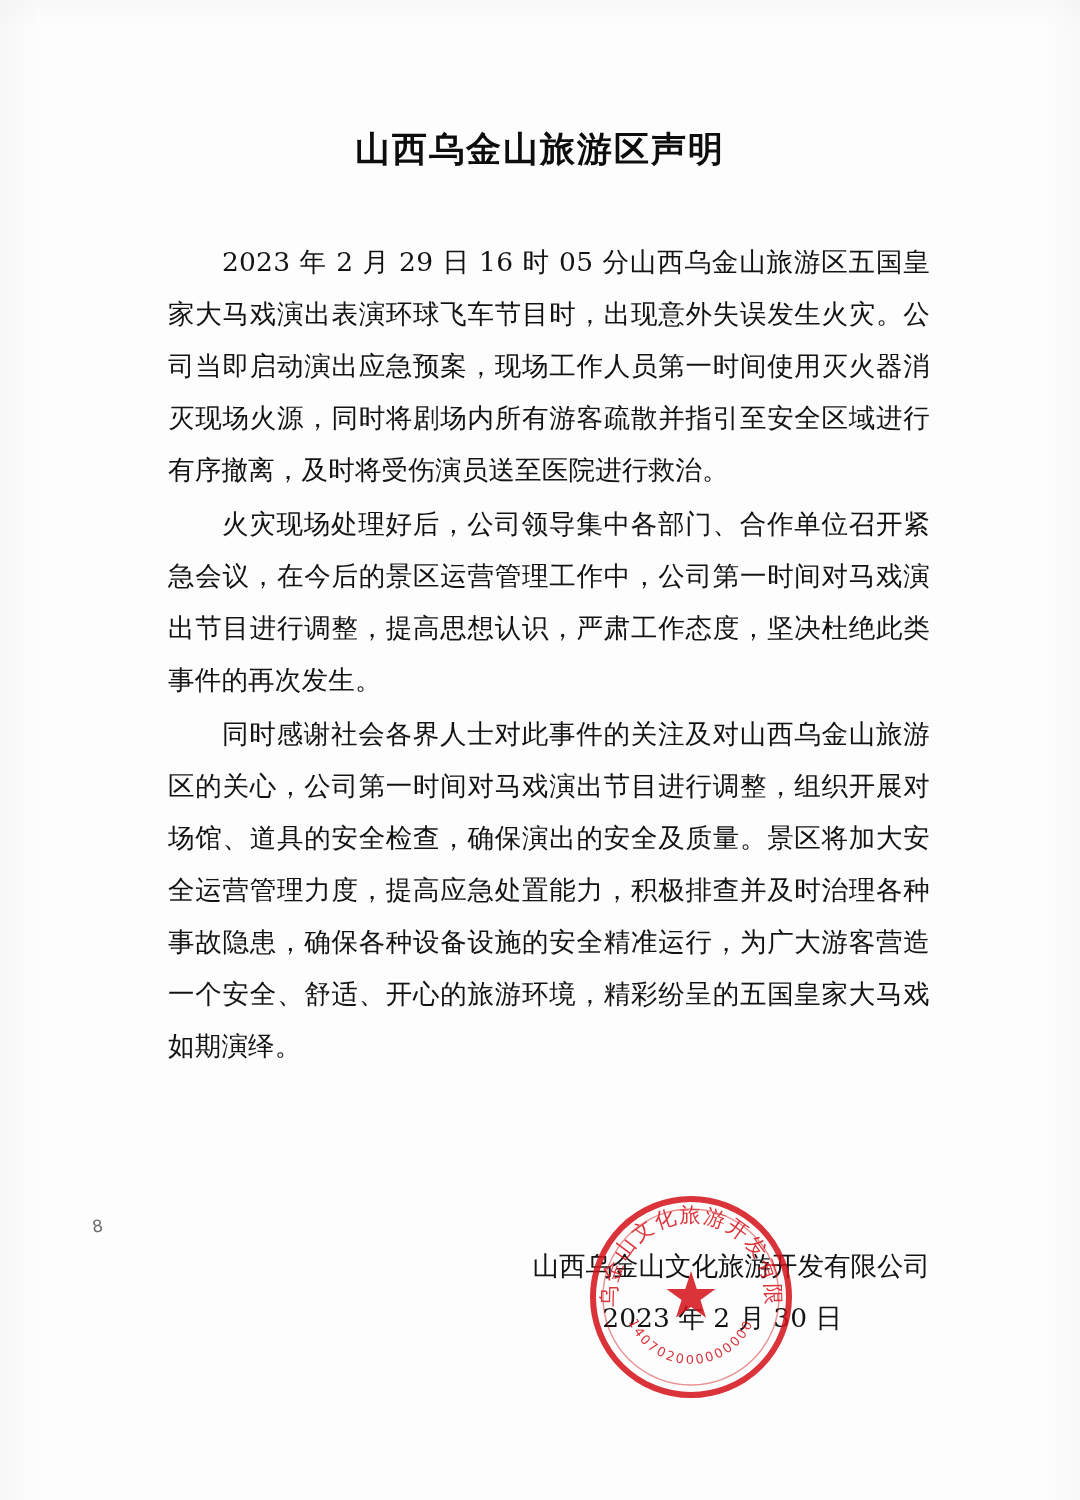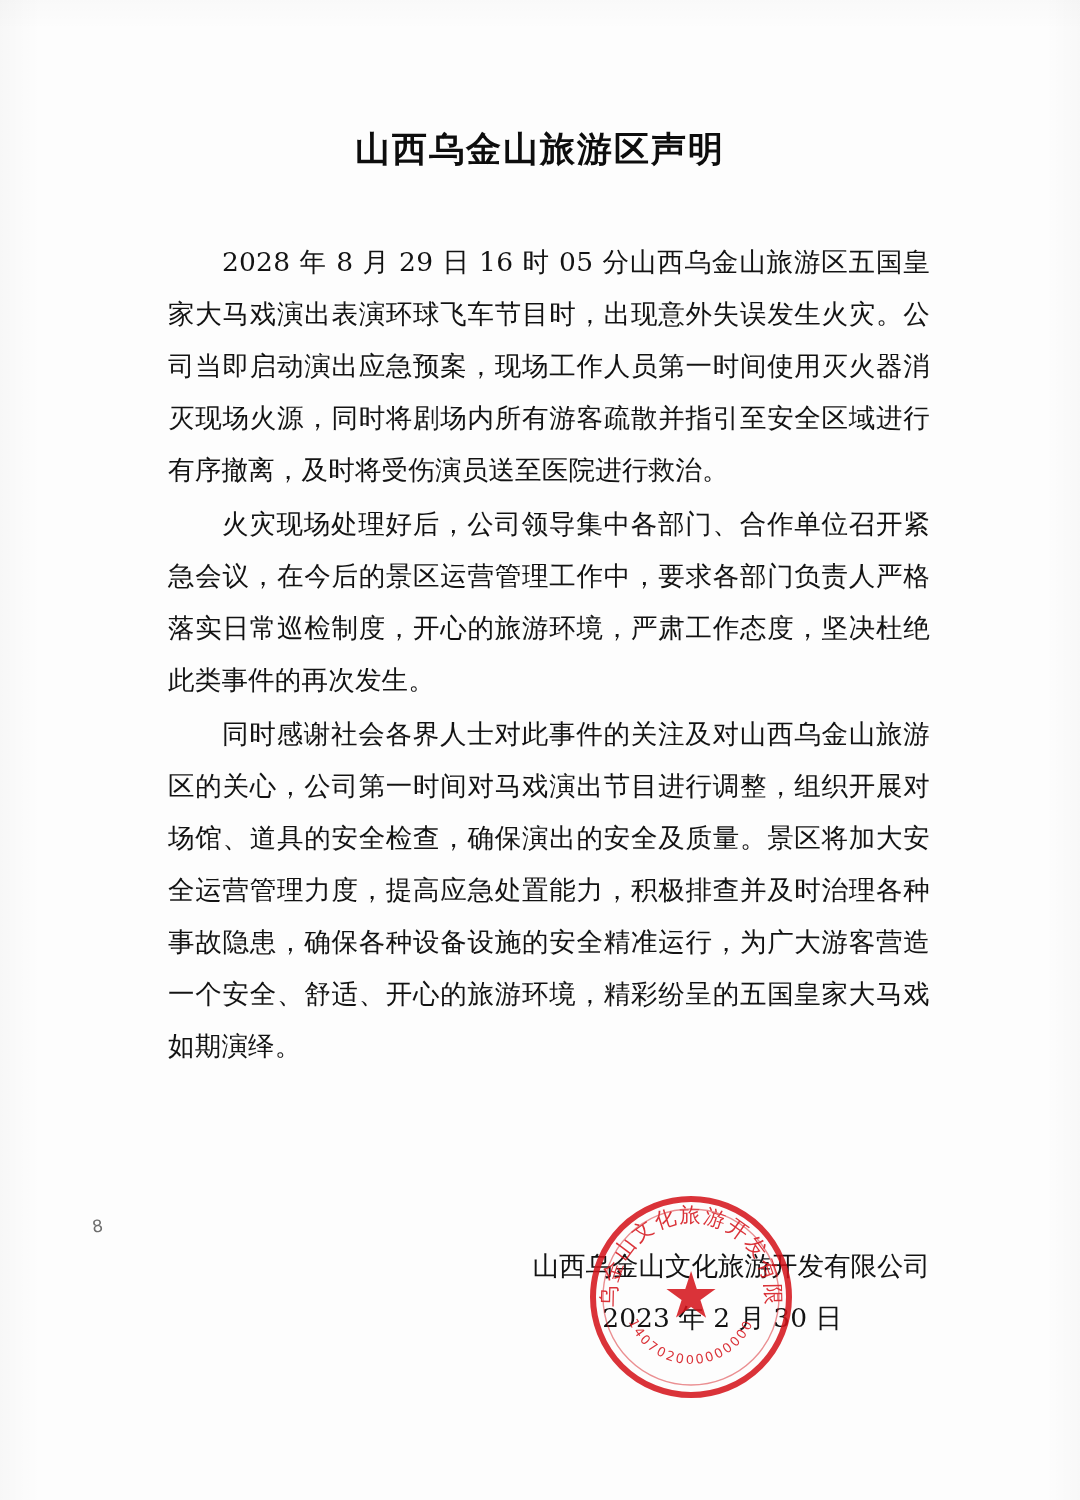--- a/index.html
+++ b/index.html
@@ -112,22 +112,22 @@
   }
 </style>
 </head>
 <body>
 
 <div id="document-page">
 
   <div id="doc-title">山西乌金山旅游区声明</div>
 
   <div id="doc-body">
-    <p class="para">2028 年 8 月 29 日 16 时 05 分山西乌金山旅游区五国皇家大马戏演出表演环球飞车节目时，出现意外失误发生火灾。公司当即启动演出应急预案，现场工作人员第一时间使用灭火器消灭现场火源，同时将剧场内所有游客疏散并指引至安全区域进行有序撤离，及时将受伤演员送至医院进行救治。</p>
-    <p class="para">火灾现场处理好后，公司领导集中各部门、合作单位召开紧急会议，在今后的景区运营管理工作中，要求各部门负责人严格落实日常巡检制度，开心的旅游环境，严肃工作态度，坚决杜绝此类事件的再次发生。</p>
+    <p class="para">2023 年 2 月 29 日 16 时 05 分山西乌金山旅游区五国皇家大马戏演出表演环球飞车节目时，出现意外失误发生火灾。公司当即启动演出应急预案，现场工作人员第一时间使用灭火器消灭现场火源，同时将剧场内所有游客疏散并指引至安全区域进行有序撤离，及时将受伤演员送至医院进行救治。</p>
+    <p class="para">火灾现场处理好后，公司领导集中各部门、合作单位召开紧急会议，在今后的景区运营管理工作中，公司第一时间对马戏演出节目进行调整，提高思想认识，严肃工作态度，坚决杜绝此类事件的再次发生。</p>
     <p class="para">同时感谢社会各界人士对此事件的关注及对山西乌金山旅游区的关心，公司第一时间对马戏演出节目进行调整，组织开展对场馆、道具的安全检查，确保演出的安全及质量。景区将加大安全运营管理力度，提高应急处置能力，积极排查并及时治理各种事故隐患，确保各种设备设施的安全精准运行，为广大游客营造一个安全、舒适、开心的旅游环境，精彩纷呈的五国皇家大马戏如期演绎。</p>
   </div>
 
   <div id="signature-block">
     <div id="signature-company">山西乌金山文化旅游开发有限公司</div>
     <div id="signature-date">2023 年 2 月 30 日</div>
   </div>
 
   <svg id="company-seal" viewBox="0 0 210 210" xmlns="http://www.w3.org/2000/svg">
     <defs>

